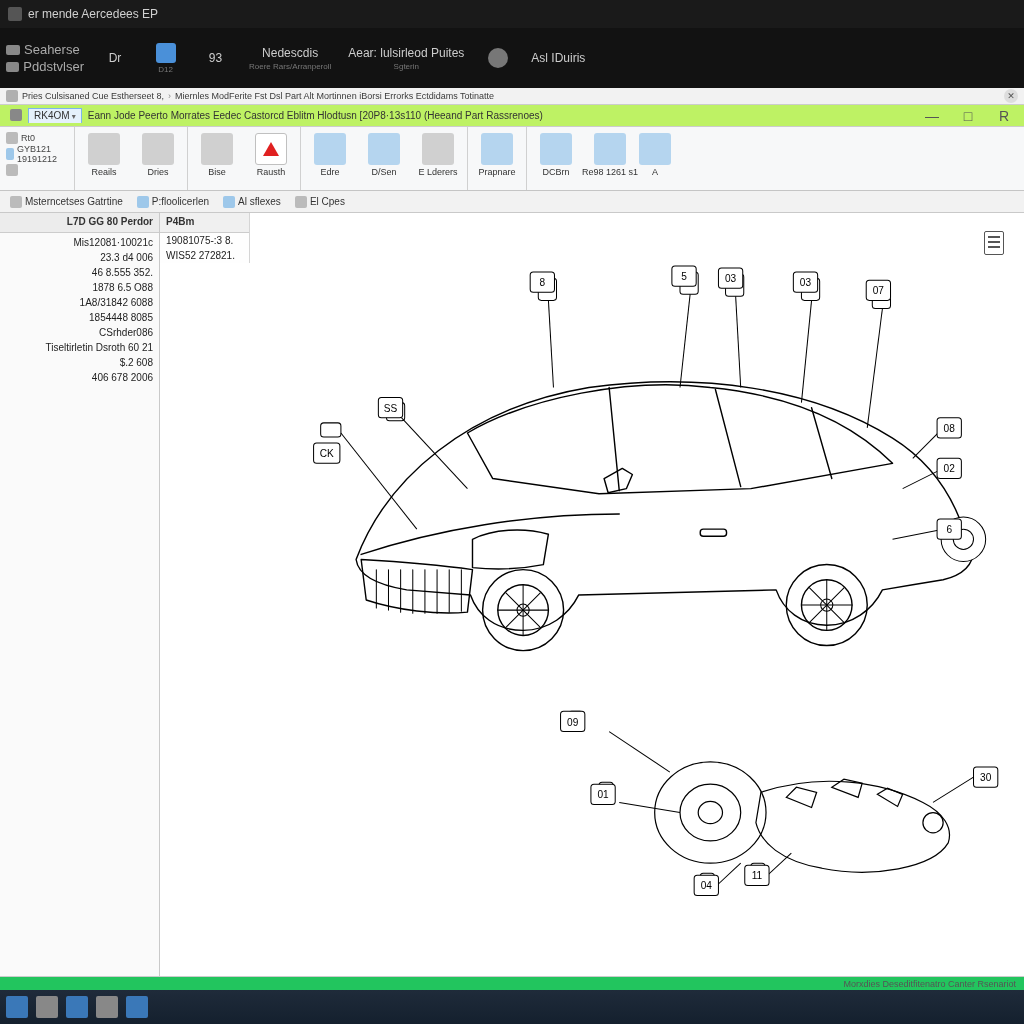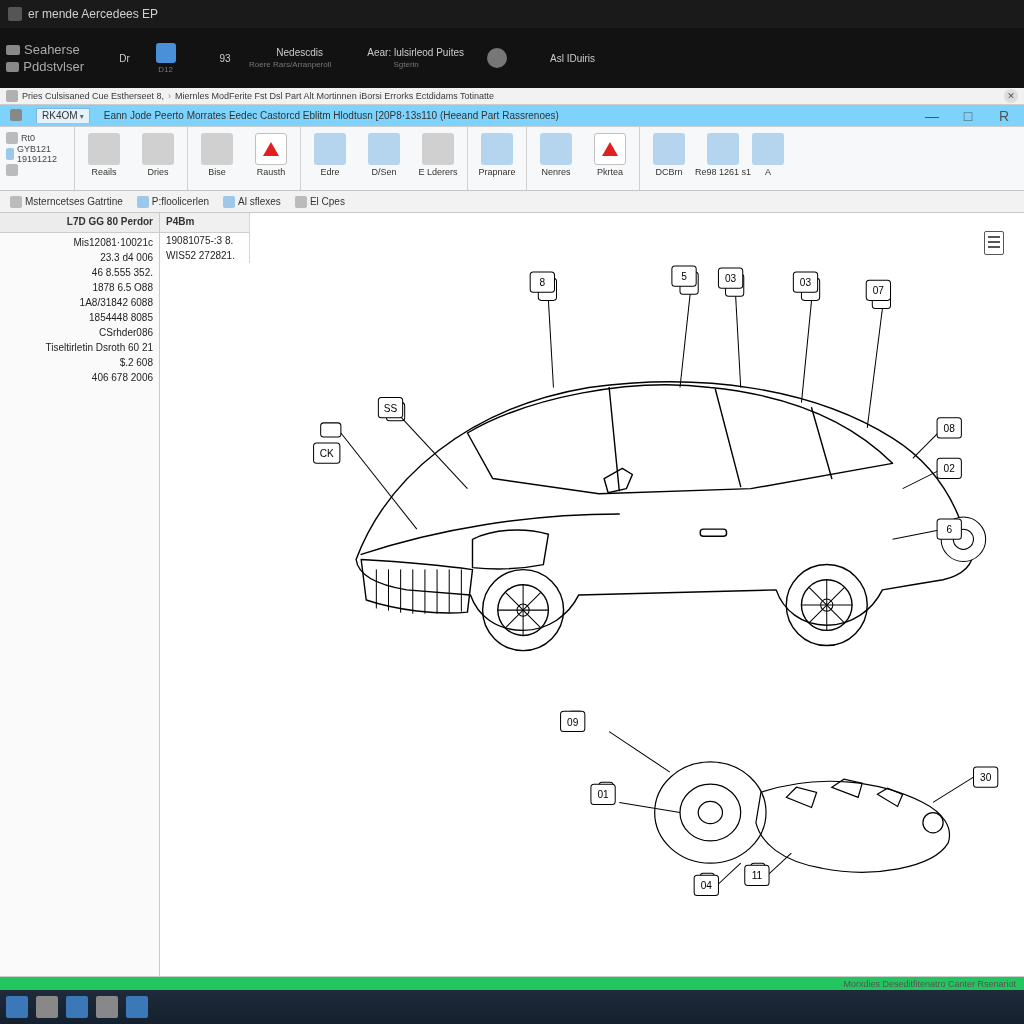--- a/index.html
+++ b/index.html
@@ -11,31 +11,31 @@
 
   .darkband { height: 60px; background: #121212; color: #bcbcbc; display: flex; align-items: stretch; font-size: 10px; }
   .dark-sidecol { width: 90px; padding: 4px 6px; display: flex; flex-direction: column; justify-content: center; gap: 2px; }
   .dark-sidecol .row { display: flex; align-items: center; gap: 4px; }
   .dark-sidecol .ico { width: 14px; height: 10px; background: #888; border-radius: 2px; }
   .dark-sidecol .lbl { color: #aaa; font-size: 13px; }
   .dark-btn { flex: 0 0 auto; min-width: 50px; padding: 4px 8px; display: flex; flex-direction: column; align-items: center; justify-content: center; gap: 2px; }
   .dark-btn + .dark-btn { border-left: 1px solid #2a2a2a00; }
   .dark-btn .bicon { width: 20px; height: 20px; background: #4a90d9; border-radius: 3px; }
   .dark-btn .bicon.gear { background: #777; border-radius: 50%; }
-  .dark-btn .lbl1 { color: #ccc; font-size: 10px; white-space: nowrap; margin-left: 19px; }
+  .dark-btn .lbl1 { color: #ccc; font-size: 12px; white-space: nowrap; }
   .dark-btn .lbl2 { color: #777; font-size: 8px; white-space: nowrap; }
 
   
   .crumbrow { height: 17px; background: #f2f2f2; color: #3a3a3a; border-bottom: 1px solid #ccc; display: flex; align-items: center; gap: 4px; padding: 0 6px; font-size: 9px; }
   .crumbrow .ico { width: 12px; height: 12px; background: #b0b0b0; border-radius: 2px; }
   .crumbrow .sep { color: #888; }
   .crumbrow .close { margin-left: auto; width: 14px; height: 14px; border-radius: 50%; background: #ddd; color: #555; display:flex; align-items:center; justify-content:center; font-size: 9px; }
 
   
-  .menubar { height: 22px; background: #7dd3fc; border-bottom: 1px solid #ccc; display: flex; align-items: center; gap: 8px; font-size: 10px; padding-left: 4px; }
+  .menubar { height: 22px; background: #bef264; border-bottom: 1px solid #ccc; display: flex; align-items: center; gap: 0; font-size: 10px; padding-left: 4px; }
   .menubar .menu { padding: 0 6px; color: #333; }
   .menubar .menu.selected { background: #e5f1fb; border: 1px solid #7eb4ea; border-bottom: none; padding: 1px 5px 2px 5px; }
   .menubar .dropdown::after { content: " ▾"; color: #666; font-size: 8px; }
   .menubar .winctrl { margin-left: auto; display: flex; gap: 12px; padding-right: 8px; color: #555; font-size: 14px; }
   .menubar .winctrl span { width: 24px; text-align: center; }
 
   
   .ribbon { height: 64px; background: #f7f8f9; border-bottom: 1px solid #c5c5c5; display: flex; align-items: stretch; font-size: 9px; color: #333; }
   .ribgroup { display: flex; align-items: stretch; border-right: 1px solid #d0d0d0; padding: 2px 2px; }
   .ribgroup:last-child { border-right: none; }
@@ -197,30 +197,20 @@
       </div>
     <div class="ribbtn">
         <div class="ricon g"></div>
         <span class="lbl">E Lderers</span>
       </div>
   </div>
   <div class="ribgroup">
     <div class="ribbtn">
         <div class="ricon"></div>
         <span class="lbl">Prapnare</span>
-      </div>
-  </div>
-  <div class="ribgroup">
-    <div class="ribbtn">
-        <div class="ricon"></div>
-        <span class="lbl">Nenres</span>
-      </div>
-    <div class="ribbtn">
-        <div class="ricon r"></div>
-        <span class="lbl">Pkrtea</span>
       </div>
   </div>
   <div class="ribgroup" style="border-right:none">
     <div class="ribbtn">
         <div class="ricon"></div>
         <span class="lbl">DCBrn</span>
       </div>
     <div class="ribbtn">
         <div class="ricon"></div>
         <span class="lbl">Re98 1261 s1</span>

